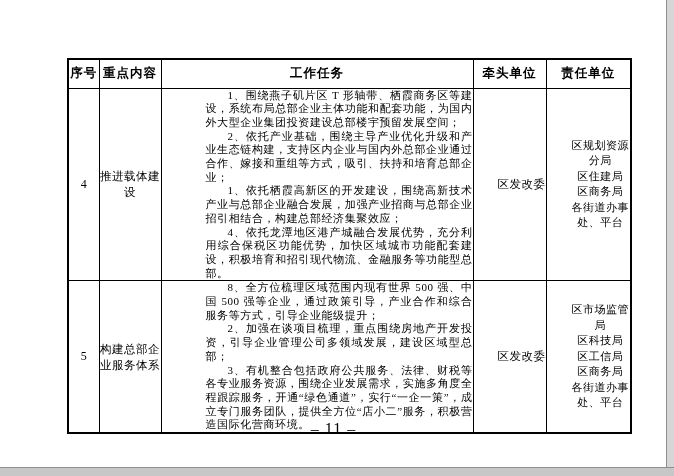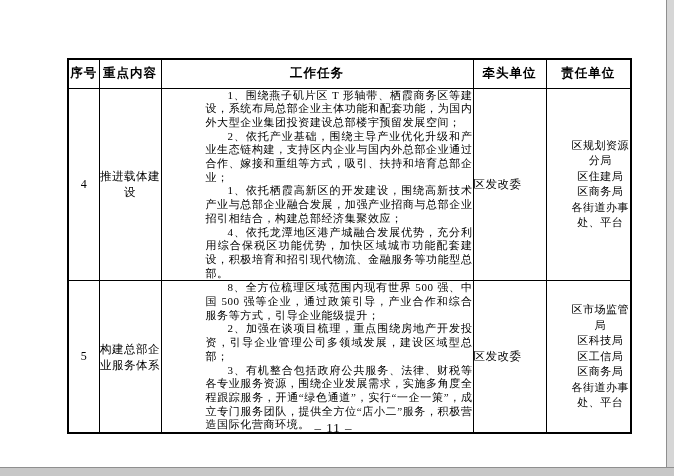--- a/index.html
+++ b/index.html
@@ -76,42 +76,42 @@
     font-size: 11px;
   }
   .task-para {
     text-indent: 22px;
     text-align: justify;
     line-height: 13.7px;
     letter-spacing: 0.6px;
     margin-left: 44px;
   }
   td.lead-cell {
-    text-align: left;
+    text-align: right;
     font-size: 11.5px;
     letter-spacing: 0.5px;
   }
   td.resp-cell {
     text-align: center;
     font-size: 11px;
     padding: 0 7px;
   }
   .resp-line {
     line-height: 15.5px;
     letter-spacing: 0.5px;
     text-align: center;
     padding-left: 24px;
   }
   .page-number {
     position: absolute;
     left: 0;
     top: 420px;
     width: 667px;
     text-align: center;
-    font-size: 13px;
+    font-size: 16px;
     letter-spacing: 1px;
   }
 </style>
 </head>
 <body>
 
 <div class="page">
 
   <table class="doc-table">
     <colgroup>

